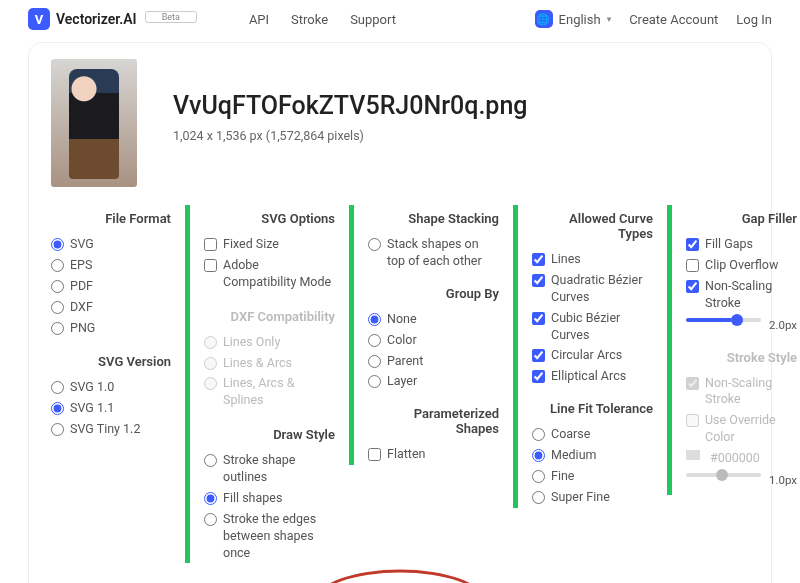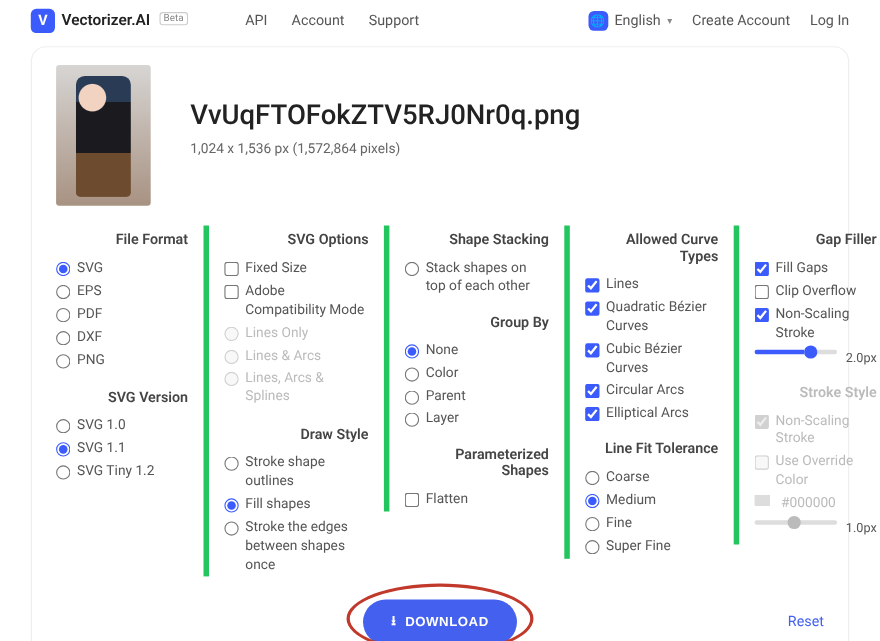--- a/index.html
+++ b/index.html
@@ -29,21 +29,21 @@
     border-radius: 5px;
     display:flex; align-items:center; justify-content:center;
     color:#fff; font-weight:700; font-size:13px;
   }
   .logo-text { font-size: 14px; font-weight: 600; color: #222; }
   .badge-beta {
     font-size: 9px;
     color: #888;
     border: 1px solid #ccc;
     border-radius: 3px;
-    padding: 0 3px;
+    padding: 0 16px;
     margin-left: 2px;
     vertical-align: top;
     position: relative;
     top: -2px;
   }
   .nav-links { display: flex; gap: 22px; margin-left: 44px; }
   .nav-links a { color: #555; text-decoration: none; font-size: 13px; }
   .topbar-right { margin-left: auto; display: flex; align-items: center; gap: 18px; }
   .lang { display:flex; align-items:center; gap:6px; font-size:13px; color:#555; cursor:pointer; }
   .globe-icon {
@@ -118,21 +118,21 @@
 <body>
 
 <div class="topbar">
   <div class="logo-box">
     <div class="logo-mark">V</div>
     <span class="logo-text">Vectorizer.AI</span>
     <span class="badge-beta">Beta</span>
   </div>
   <div class="nav-links">
     <a href="#">API</a>
-    <a href="#">Account</a>
+    <a href="#">Stroke</a>
     <a href="#">Support</a>
   </div>
   <div class="topbar-right">
     <div class="lang">
       <span class="globe-icon">🌐</span>
       <span>English</span>
       <span class="caret">▾</span>
     </div>
     <a href="#" style="color:#555;text-decoration:none">Create Account</a>
     <a href="#" style="color:#555;text-decoration:none">Log In</a>
@@ -192,20 +192,21 @@
       <div class="section-title">SVG Options</div>
       <label class="opt">
           <input type="checkbox" style="">
           <span>Fixed Size</span>
         </label>
       <label class="opt">
           <input type="checkbox" style="">
           <span>Adobe Compatibility Mode</span>
         </label>
 
+      <div class="section-title disabled" style="margin-top:16px">DXF Compatibility</div>
       <label class="opt disabled">
           <input type="radio" disabled="" style="">
           <span>Lines Only</span>
         </label>
       <label class="opt disabled">
           <input type="radio" disabled="" style="">
           <span>Lines &amp; Arcs</span>
         </label>
       <label class="opt disabled">
           <input type="radio" disabled="" style="">

